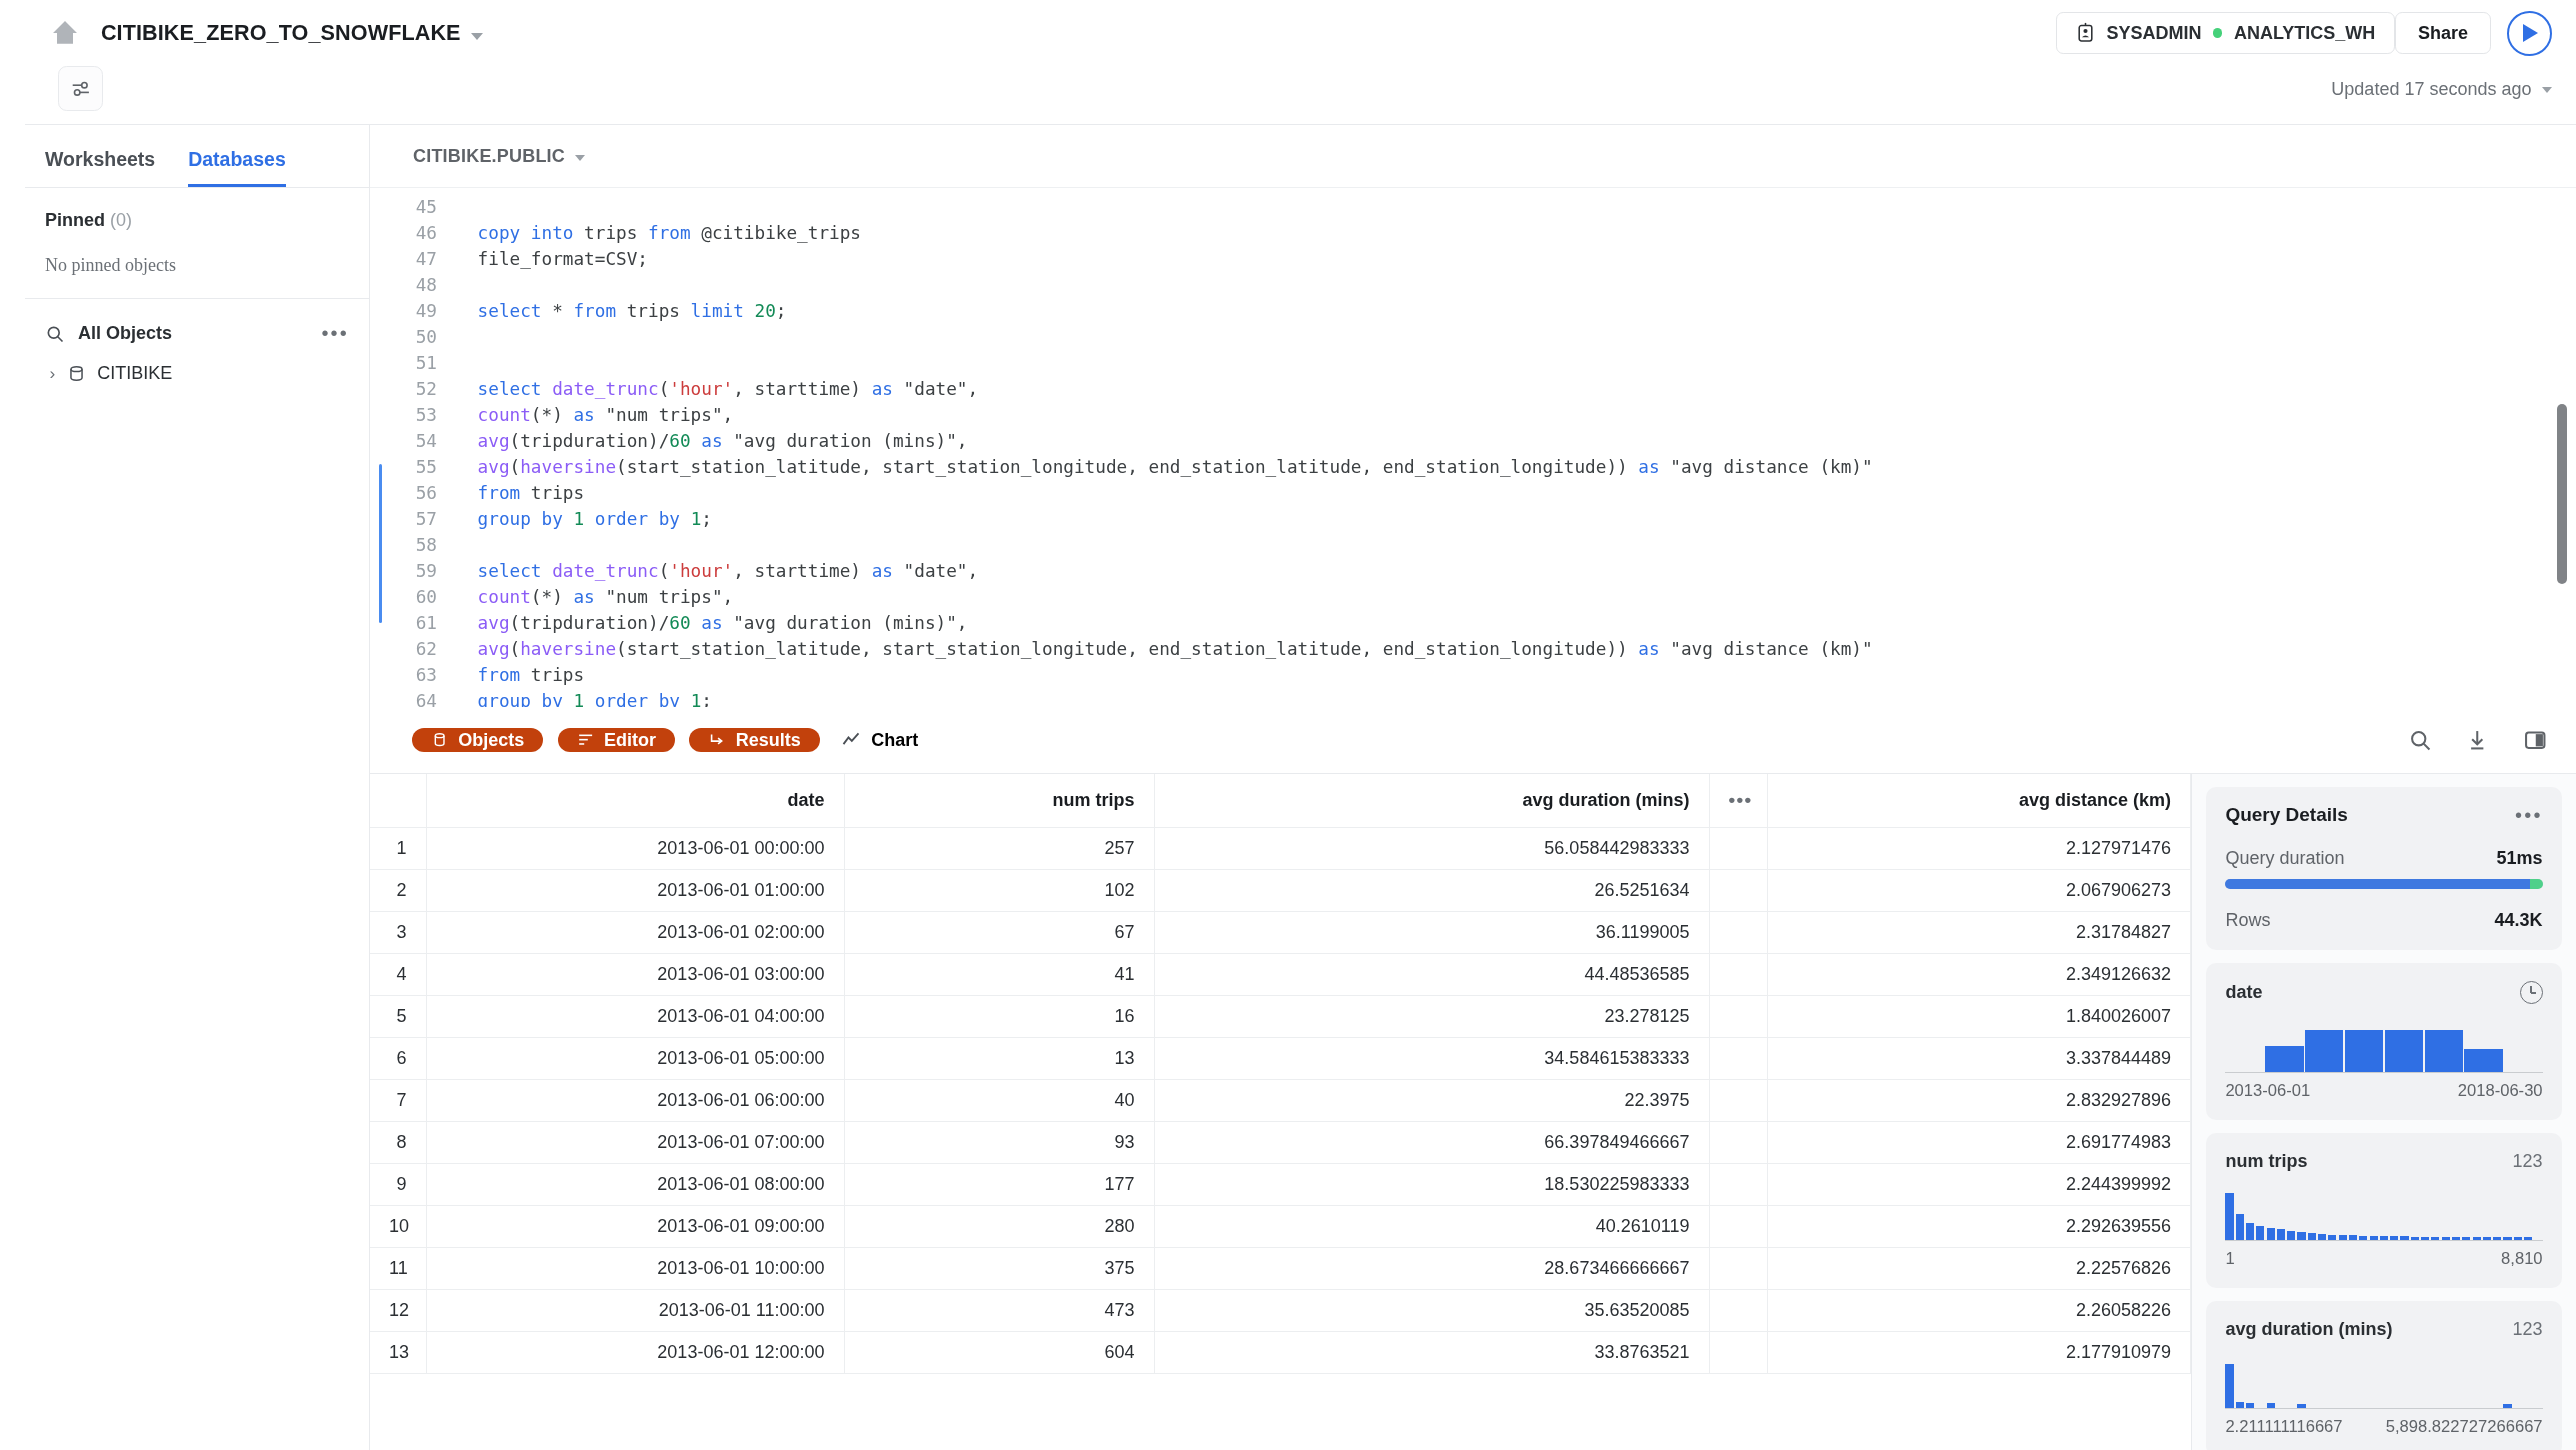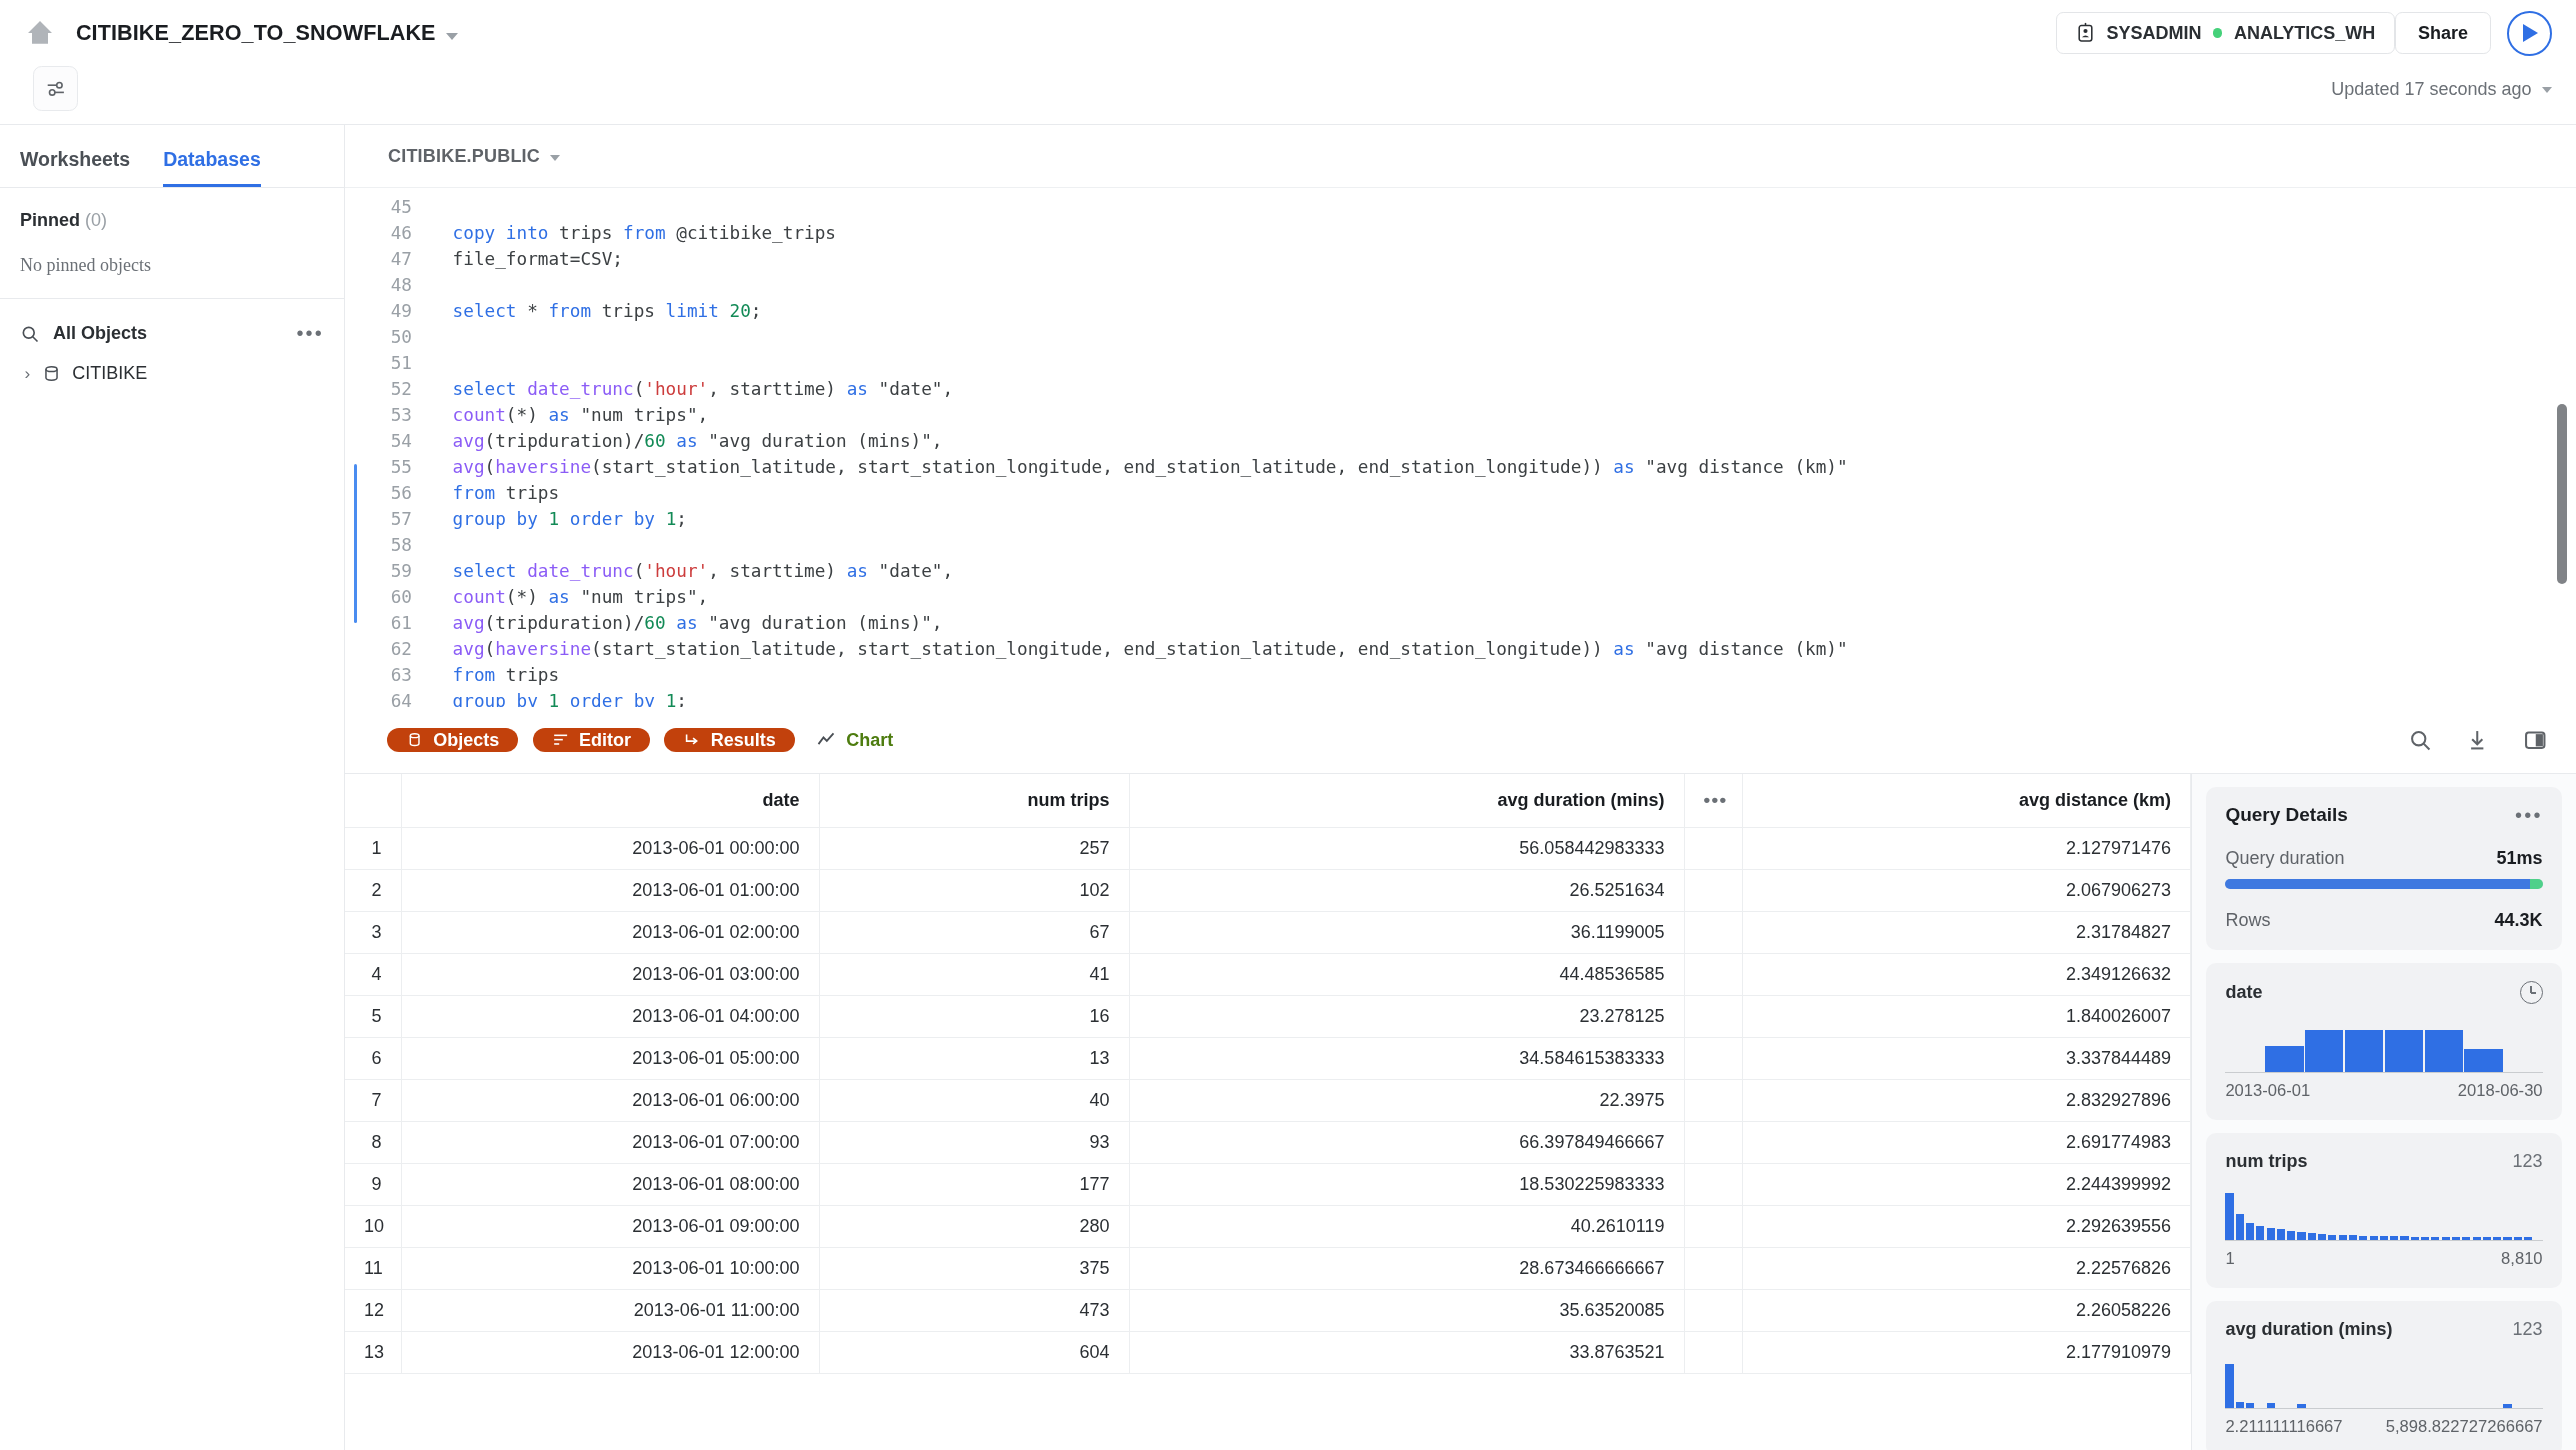--- a/index.html
+++ b/index.html
@@ -3,21 +3,21 @@
 <meta charset="utf-8">
 <style>
   * { box-sizing: border-box; margin: 0; padding: 0; }
   html, body {
     width: 2576px; height: 1450px;
     background: #ffffff;
     font-family: "Liberation Sans", sans-serif;
     color: #1a1d21;
     overflow: hidden;
   }
-  .app { position: relative; width: 2576px; height: 1450px; display: flex; flex-direction: column; }
+  .app { position: relative; width: 2576px; height: 1450px; display: flex; flex-direction: column; padding-left: 25px; }
 
   
   .topbar { height: 66px; flex: none; display: flex; align-items: center; padding: 0 24.5px 0 21.6px; background:#fff; }
   .home-icon { width: 37px; height: 37px; display:flex; align-items:center; justify-content:center; margin-right: 17.3px; }
   .wsname { font-size: 21.6px; font-weight: 700; letter-spacing: 0.1px; color:#1a1d21; }
   .caret { display:inline-block; width:0; height:0; border-left:6.5px solid transparent; border-right:6.5px solid transparent; border-top:7.2px solid #9aa0a6; margin-left:10px; vertical-align: middle; }
   .caret.sm { border-left-width:5.8px; border-right-width:5.8px; border-top-width:6.5px; }
   .spacer { flex: 1 1 auto; }
   .ctx-pill { display:flex; align-items:center; gap:11.5px; height:42px; padding:0 19px; border:1.1px solid #e3e5e8; border-radius:7.2px; background:#fff; }
   .ctx-pill .role { font-size:18px; font-weight:600; color:#2b2f33; }
@@ -67,21 +67,21 @@
   .fn  { color:#8b5cf6; }
   .num { color:#128a56; }
   .str { color:#cc3c3c; }
   .pl  { color:#3c4043; }
   .active-bar { position:absolute; left:8.6px; top:276px; width:3.6px; height:159px; background:#4a8cf0; border-radius:2.2px; }
   .vscroll { position:absolute; right:8.6px; top:216px; width:10px; height:180px; border-radius:5.8px; background:#808387; }
 
   
   .rtoolbar { height:66px; flex:none; display:flex; align-items:center; padding:0 29px 0 42px; background:#fff; }
   .pill { height:24px; padding:0 19px; border-radius:20px; background:#c2410c; color:#fff; font-size:18px; font-weight:700; display:flex; align-items:center; gap:10px; margin-right:14.4px; }
-  .chart-tab { display:flex; align-items:center; gap:10px; font-size:18px; font-weight:700; color:#4d7c0f; margin-left:7.2px; }
+  .chart-tab { display:flex; align-items:center; gap:10px; font-size:18px; font-weight:700; color:#000000; margin-left:7.2px; }
   .ticons { display:flex; align-items:center; gap:33px; }
 
   
   .results { flex:1 1 auto; display:flex; min-height:0; background:#fff; }
   .grid-wrap { flex:1 1 auto; min-width:0; overflow:hidden; border-top:1.4px solid #e8eaed; }
   table.grid { width:100%; border-collapse:collapse; table-layout:fixed; }
   table.grid th, table.grid td { border-right:1.4px solid #eceef0; border-bottom:1.4px solid #eceef0; padding:0 19px; height:42px; font-size:18px; text-align:right; white-space:nowrap; overflow:hidden; }
   table.grid th { font-weight:700; color:#1a1d21; height:53px; vertical-align:middle; }
   table.grid td { color:#2b2f33; }
   col.c-idx { width:56px; } col.c-date { width:418px; } col.c-trips { width:310px; }

